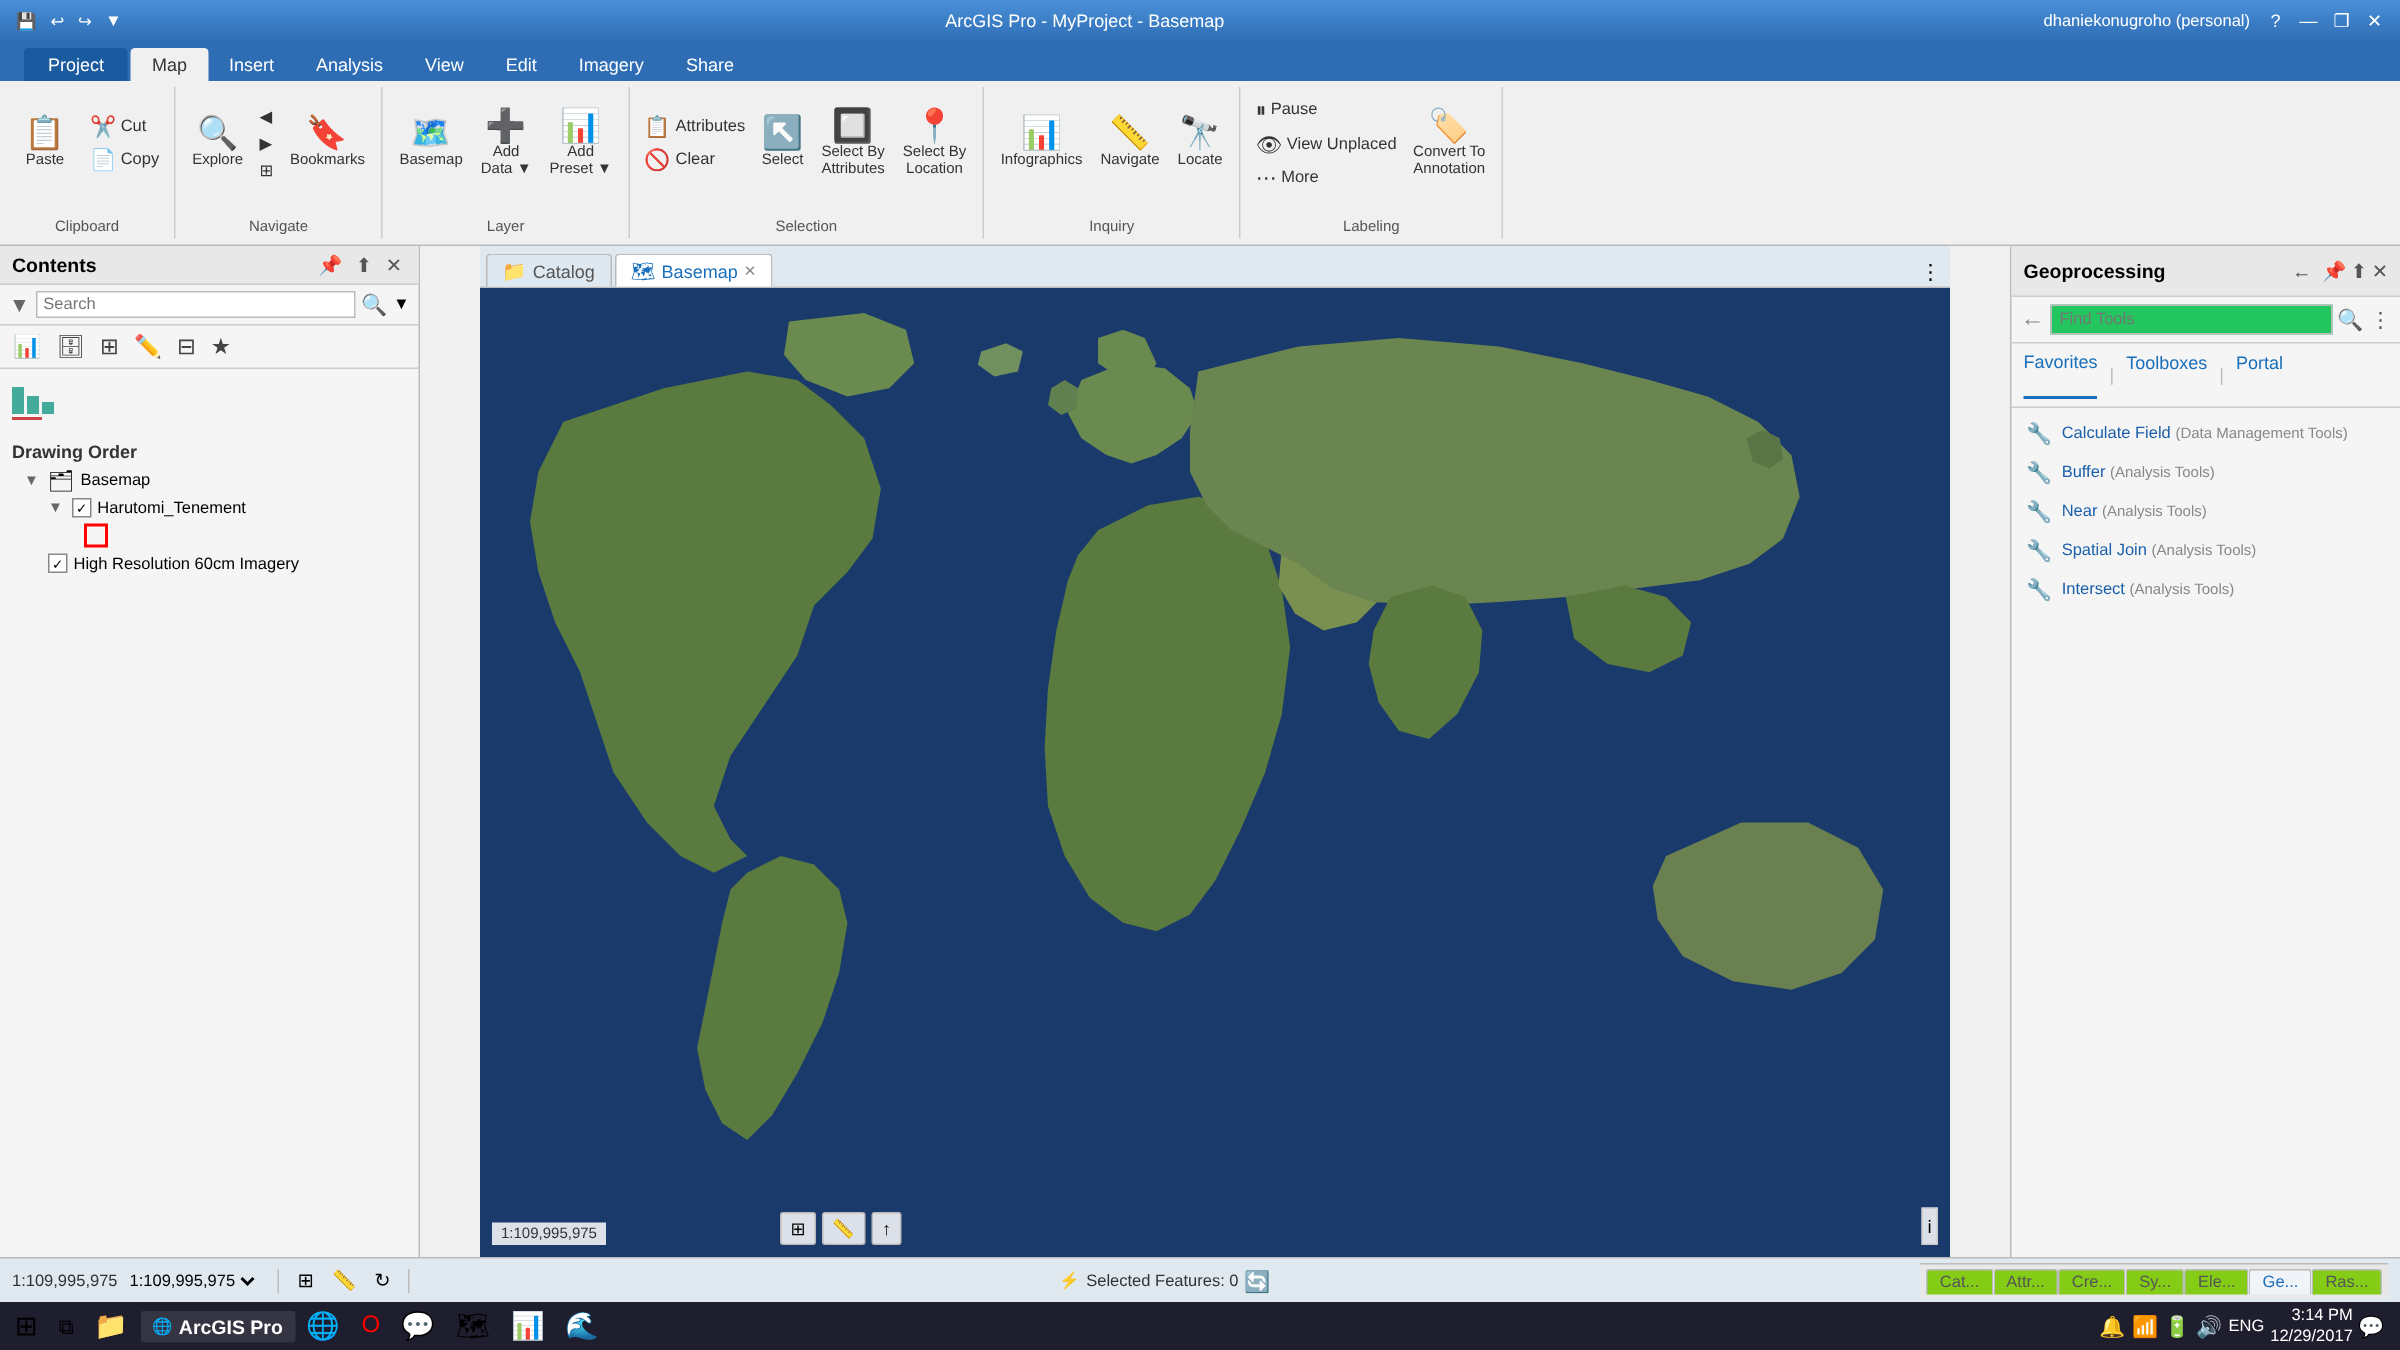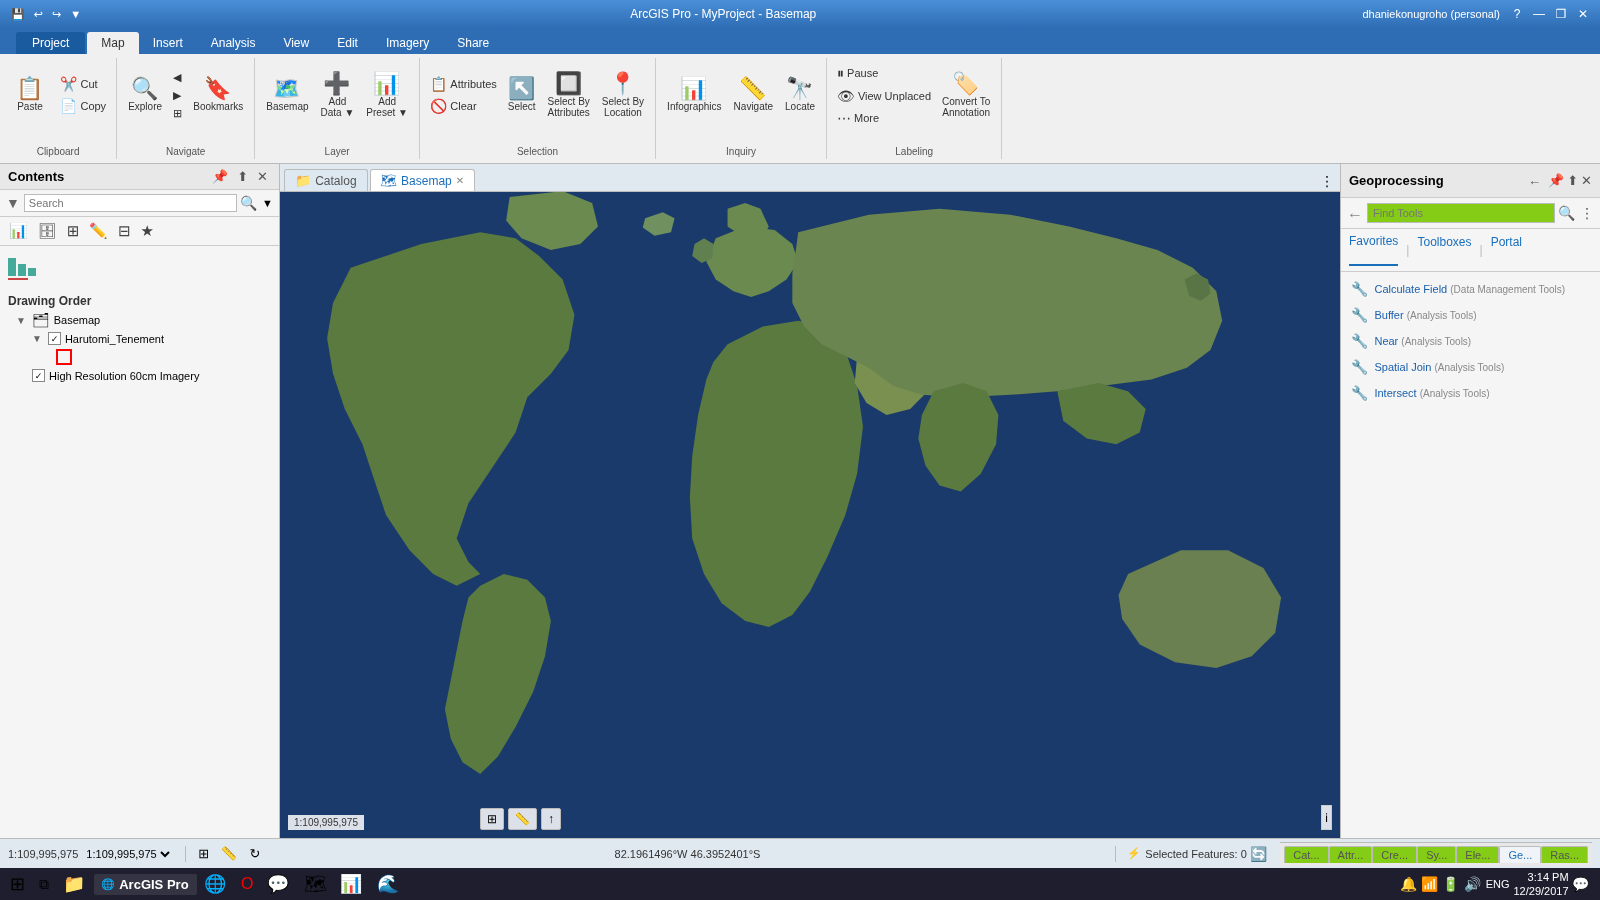--- a/index.html
+++ b/index.html
@@ -117,20 +117,21 @@
       color: #333;
       white-space: nowrap;
     }
     .ribbon-btn-small .icon-s { font-size: 14px; }
     .ribbon-col { display: flex; flex-direction: column; gap: 2px; justify-content: center; }
 
     
     #main-layout {
       display: flex;
       height: calc(900px - 28px - 26px - 110px - 30px - 32px);
+      gap: 40px;
     }
 
     
     #main-layout {
       height: calc(900px - 164px - 30px - 32px);
     }
 
     
     #contents-panel {
       width: 280px;
@@ -237,21 +238,21 @@
     #geo-header {
       display: flex; align-items: center; justify-content: space-between;
       padding: 5px 8px; background: #e8e8e8; border-bottom: 1px solid #ccc;
     }
     #geo-title { font-weight: bold; font-size: 13px; }
     #geo-header-btns { display: flex; gap: 3px; }
     #geo-header-btns button { background: none; border: none; cursor: pointer; font-size: 13px; color: #555; }
     #geo-search {
       display: flex; align-items: center; padding: 5px 6px; border-bottom: 1px solid #ccc; gap: 4px;
     }
-    #geo-search input { flex: 1; border: 1px solid #bbb; padding: 3px 5px; font-size: 11px; background: #84cc16; }
+    #geo-search input { flex: 1; border: 1px solid #bbb; padding: 3px 5px; font-size: 11px; background: #22c55e; }
     #geo-search button { background: none; border: none; cursor: pointer; font-size: 14px; color: #555; }
     #geo-tabs {
       display: flex; align-items: center; padding: 5px 8px; border-bottom: 1px solid #ccc; gap: 8px;
     }
     .geo-tab { font-size: 12px; color: #1a6fbc; cursor: pointer; padding-bottom: 16px; }
     .geo-tab.active { border-bottom: 2px solid #1a6fbc; font-weight: 500; }
     .geo-tab-sep { color: #bbb; }
     #geo-list { flex: 1; overflow-y: auto; padding: 4px 0; }
     .geo-item {
       display: flex; align-items: center; gap: 6px; padding: 5px 10px;
@@ -657,21 +658,20 @@
     <select class="scale-select">
       <option>1:109,995,975</option>
       <option>1:50,000,000</option>
       <option>1:10,000,000</option>
     </select>
   </div>
   <div class="status-divider"></div>
   <button style="background:none;border:none;cursor:pointer;font-size:13px;">⊞</button>
   <button style="background:none;border:none;cursor:pointer;font-size:13px;">📏</button>
   <button style="background:none;border:none;cursor:pointer;font-size:13px;">↻</button>
-  <div class="coord">82.1961496°W 46.3952401°S</div>
   <div class="status-divider"></div>
   <div class="features">
     <span>⚡</span>
     <span>Selected Features: 0</span>
     <button style="background:none;border:none;cursor:pointer;font-size:14px;">🔄</button>
   </div>
 
   <div id="map-bottom-tabs" style="margin-left:auto;display:flex;gap:0;">
     <div class="map-bottom-tab">Cat...</div>
     <div class="map-bottom-tab">Attr...</div>

